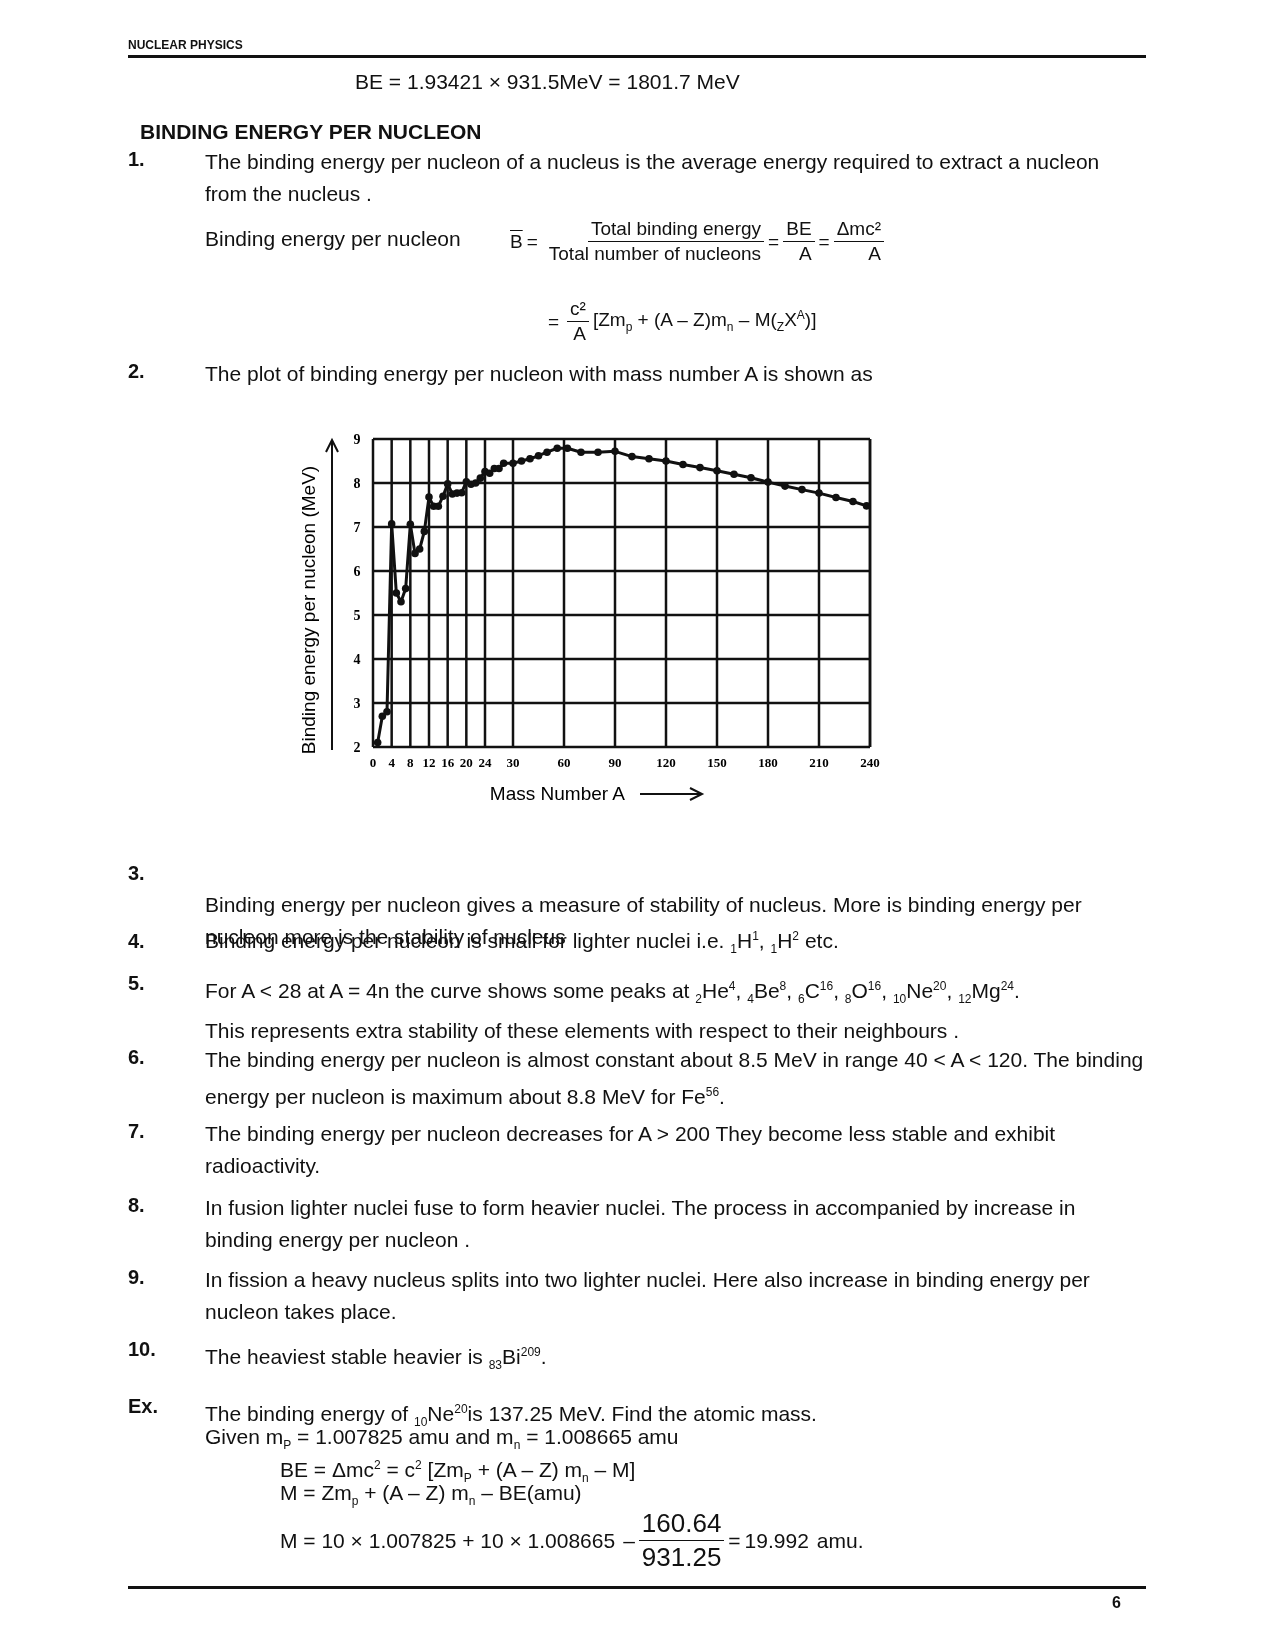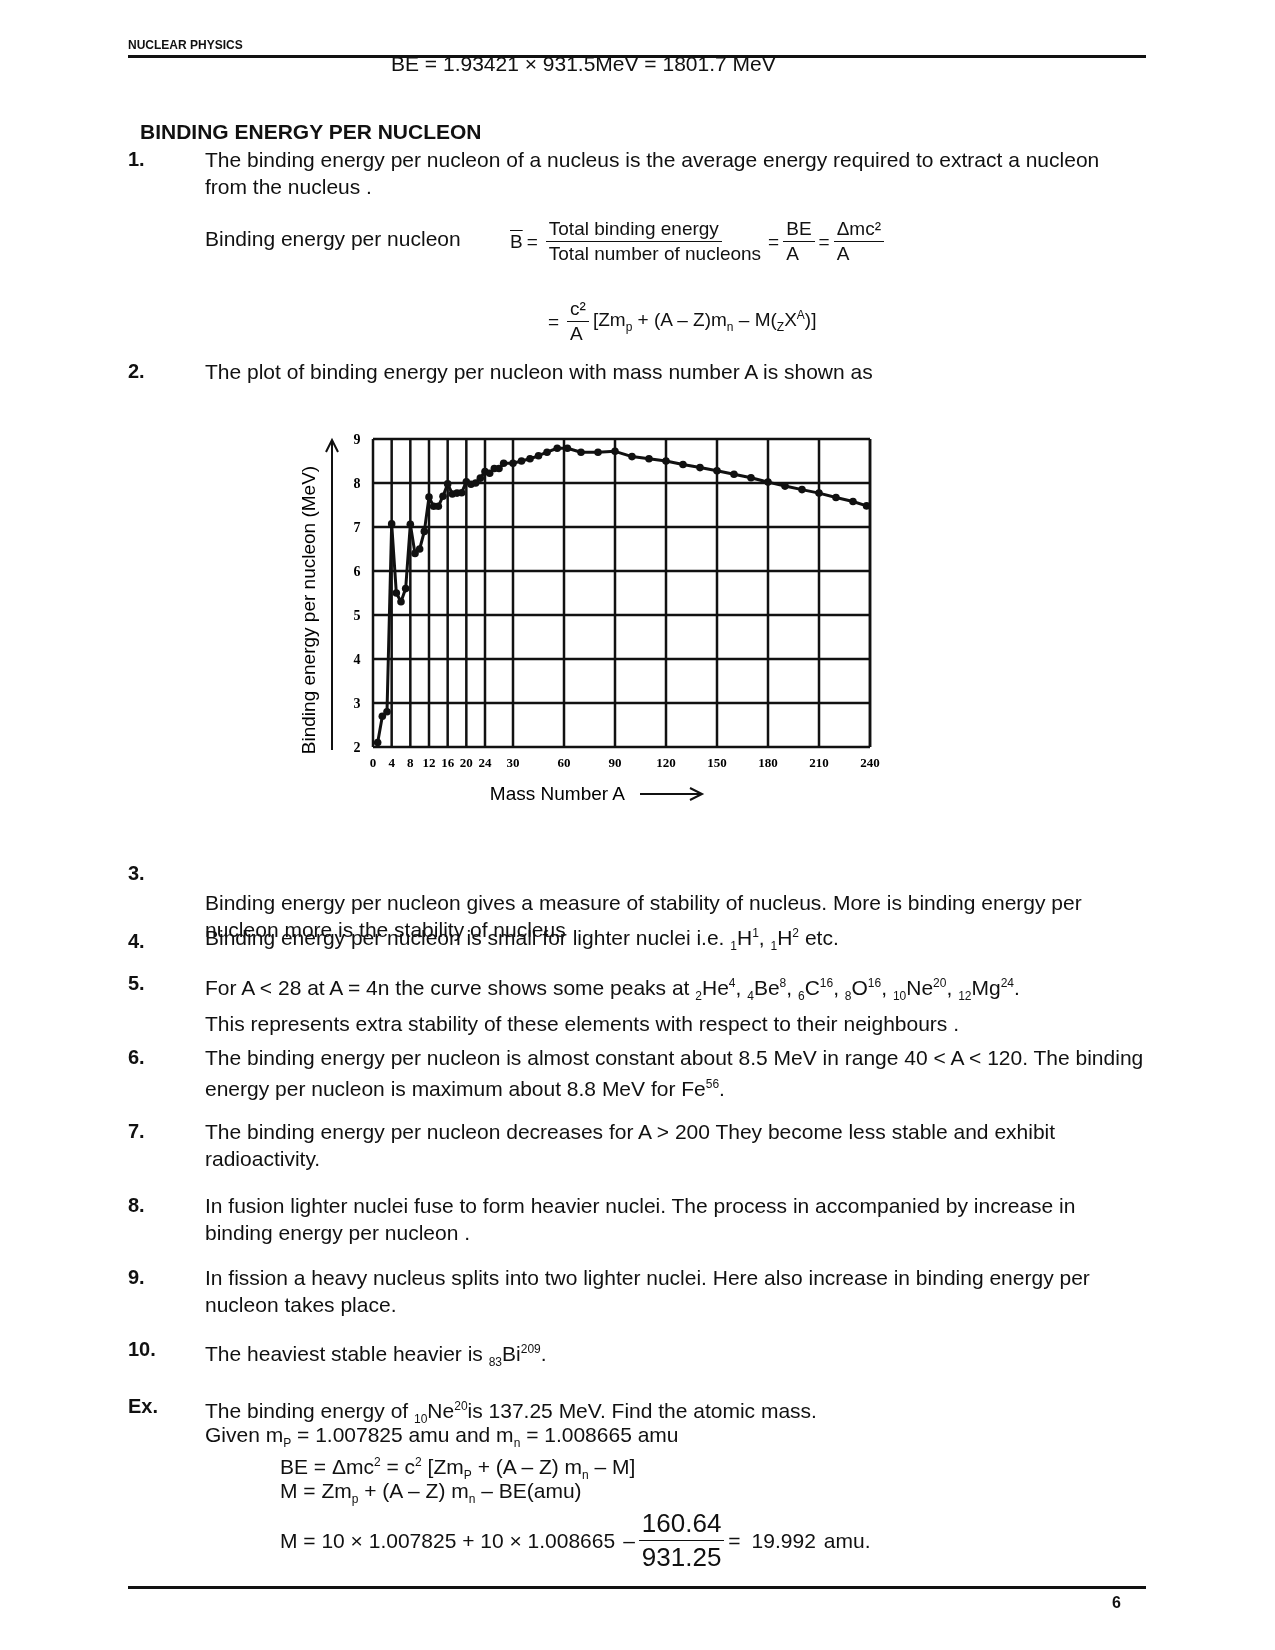--- a/index.html
+++ b/index.html
@@ -3,34 +3,34 @@
 <meta charset="utf-8">
 <style>
   html,body{margin:0;padding:0;background:#fff;}
   body{width:1275px;height:1650px;position:relative;font-family:"Liberation Sans",sans-serif;color:#111;overflow:hidden;}
   .abs{position:absolute;}
   .hdr{left:128px;top:38px;font-size:12px;font-weight:bold;letter-spacing:0;}
   .rule{left:128px;width:1018px;height:3px;background:#111;}
   .t{font-size:21px;white-space:nowrap;}
   .sec{left:140px;top:120px;font-size:21px;font-weight:bold;}
   sub,sup{font-size:12px;}
-  .frac{display:inline-flex;flex-direction:column;align-items:flex-start;vertical-align:middle;margin:0 4px;}
+  .frac{display:inline-flex;flex-direction:column;align-items:flex-end;vertical-align:middle;margin:0 4px;}
   .frac .n{border-bottom:1.5px solid #111;padding:0 3px 1px;}
   .frac .d{padding:1px 3px 0;}
-  .para{left:205px;width:940px;font-size:21px;line-height:27px;}
+  .para{left:205px;width:940px;font-size:21px;line-height:32px;}
   .lbl{left:128px;font-size:20px;font-weight:bold;}
   svg text{font-family:"Liberation Serif",serif;font-weight:bold;}
 </style>
 </head>
 <body>
 
 <div class="abs hdr">NUCLEAR PHYSICS</div>
 <div class="abs rule" style="top:55px"></div>
 
-<div class="abs t" style="left:355px;top:52px;margin-left:36px;">BE = 1.93421 × 931.5MeV   = 1801.7  MeV</div>
+<div class="abs t" style="left:355px;top:70px;">BE = 1.93421 × 931.5MeV   = 1801.7  MeV</div>
 
 <div class="abs sec">BINDING  ENERGY  PER  NUCLEON</div>
 
 <div class="abs lbl" style="top:148px">1.</div>
 <div class="abs para" style="top:146px">The binding energy per nucleon of a nucleus is the average energy required to extract a nucleon from the nucleus .</div>
 
 <div class="abs t" style="left:205px;top:227px">Binding energy per nucleon</div>
 <div class="abs t" style="left:510px;top:218px;display:flex;align-items:center;font-size:19px">
   <span style="text-decoration:overline">B</span>
   <span style="margin:0 4px">=</span>
@@ -209,18 +209,18 @@
 <div class="abs para" style="left:280px;top:1449px">BE = Δmc<sup>2</sup> = c<sup>2</sup> [Zm<sub>P</sub> + (A – Z) m<sub>n</sub> – M]</div>
 <div class="abs para" style="left:280px;top:1477px">M = Zm<sub>p</sub> + (A – Z) m<sub>n</sub> – BE(amu)</div>
 <div class="abs t" style="left:280px;top:1508px;display:flex;align-items:center">
   <span>M = 10 × 1.007825 + 10 × 1.008665</span>
   <span style="margin-left:8px">–</span>
   <span class="frac" style="font-size:26px">
       <span class="n">160.64</span>
       <span class="d">931.25</span>
     </span>
   <span>=</span>
-  <span style="margin-left:11px">19.992</span>
+  <span style="margin-left:4px">19.992</span>
   <span style="margin-left:8px">amu.</span>
 </div>
 
 <div class="abs rule" style="top:1586px"></div>
 <div class="abs" style="left:1112px;top:1594px;font-size:16px;font-weight:bold">6</div>
 
 </body></html>

